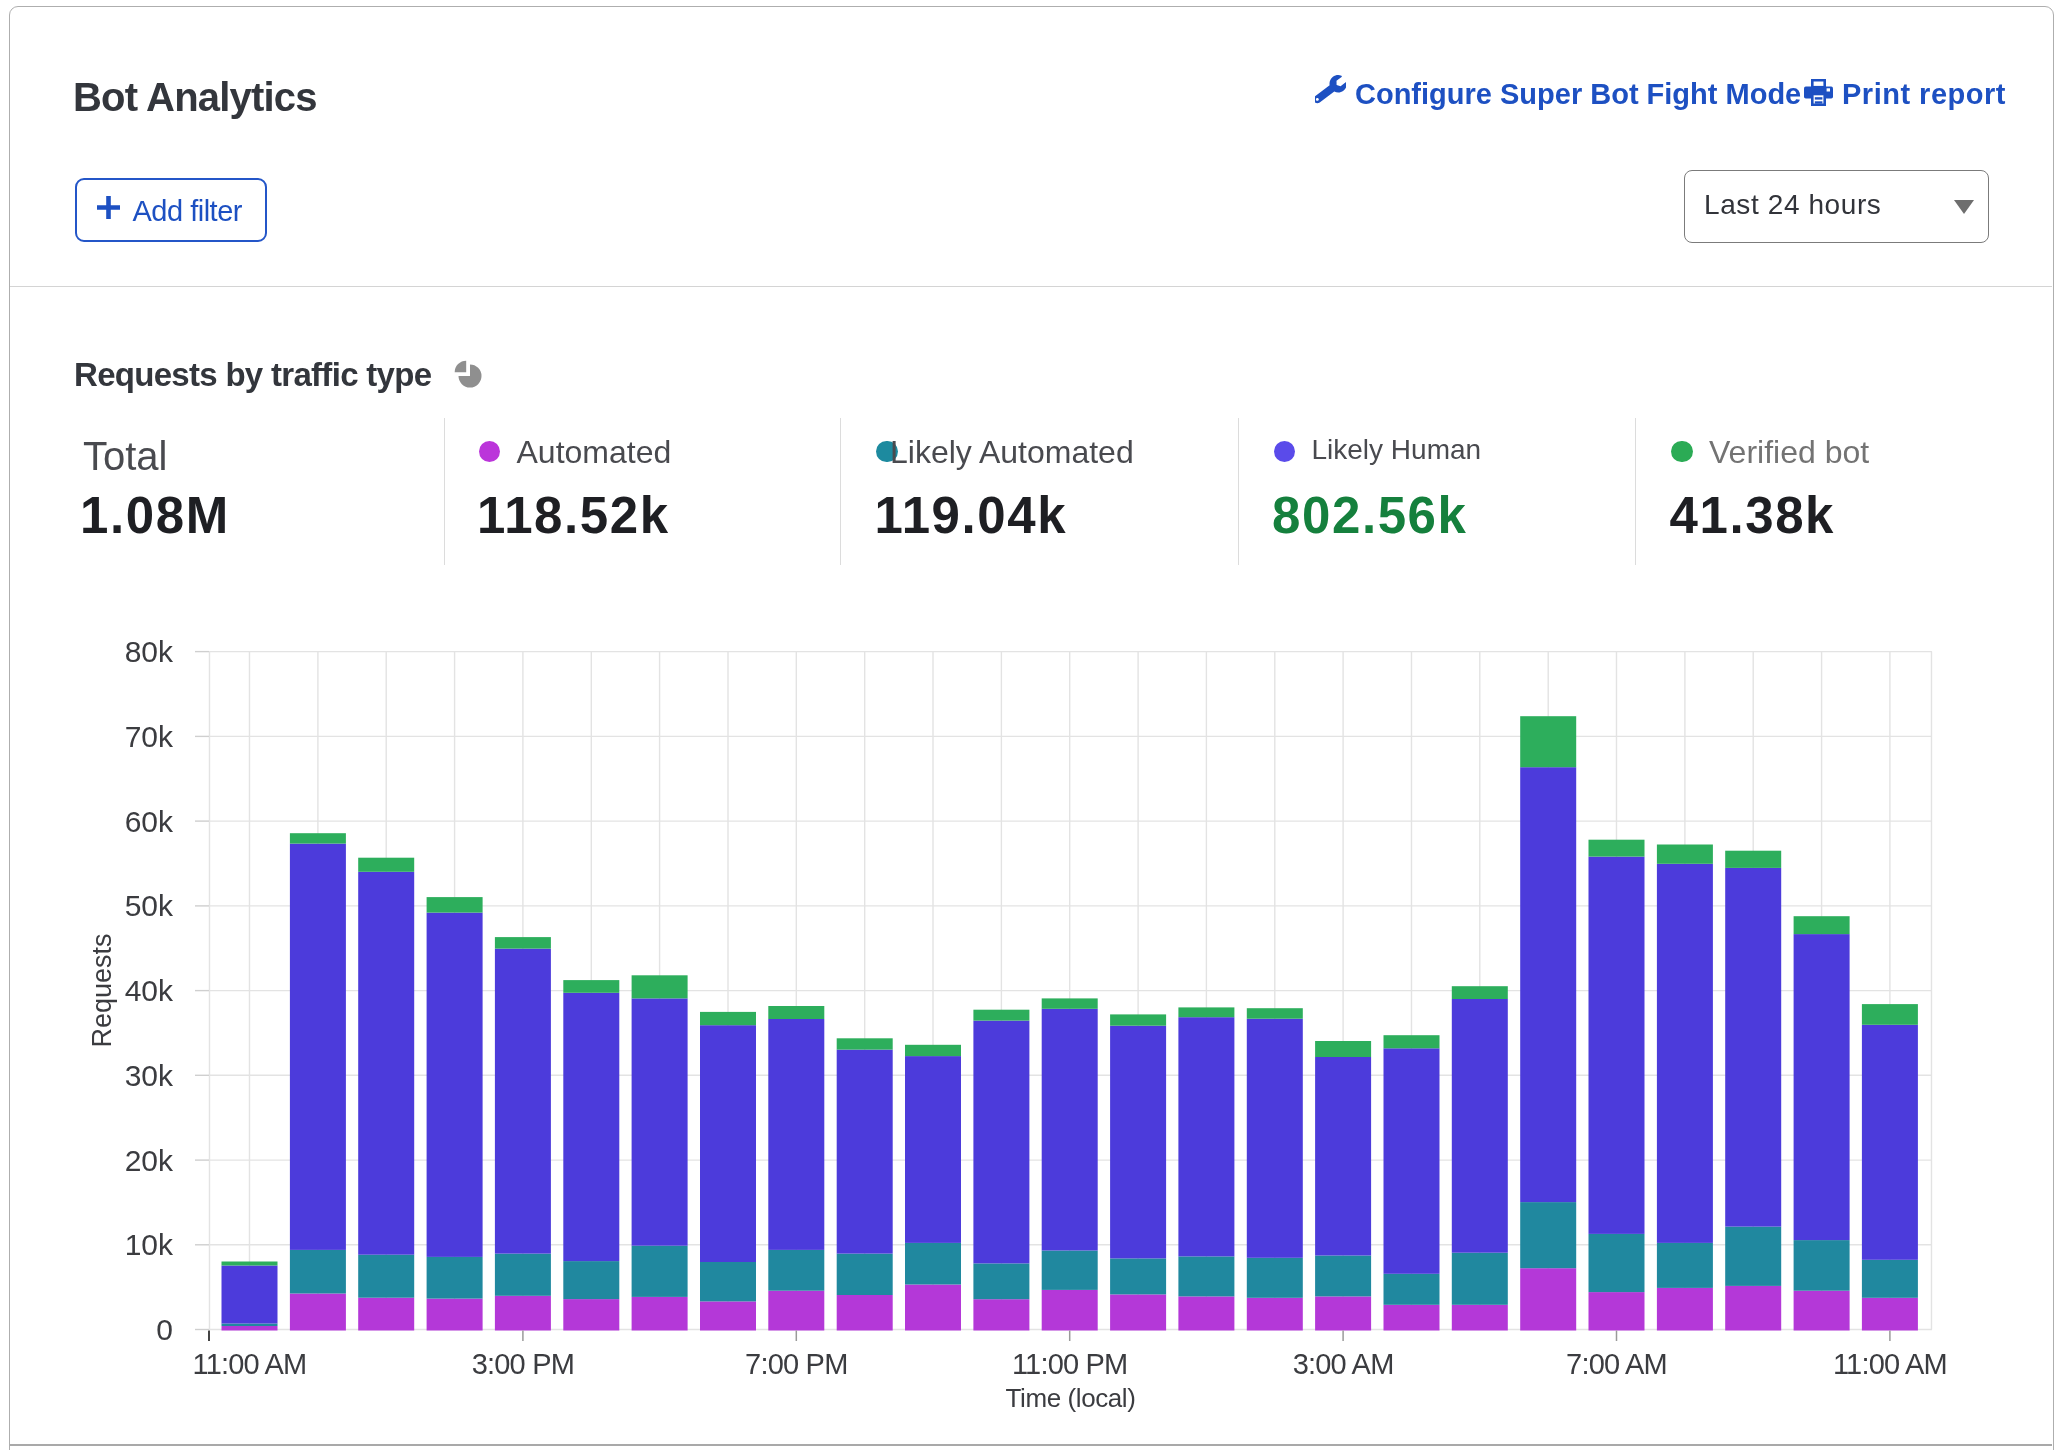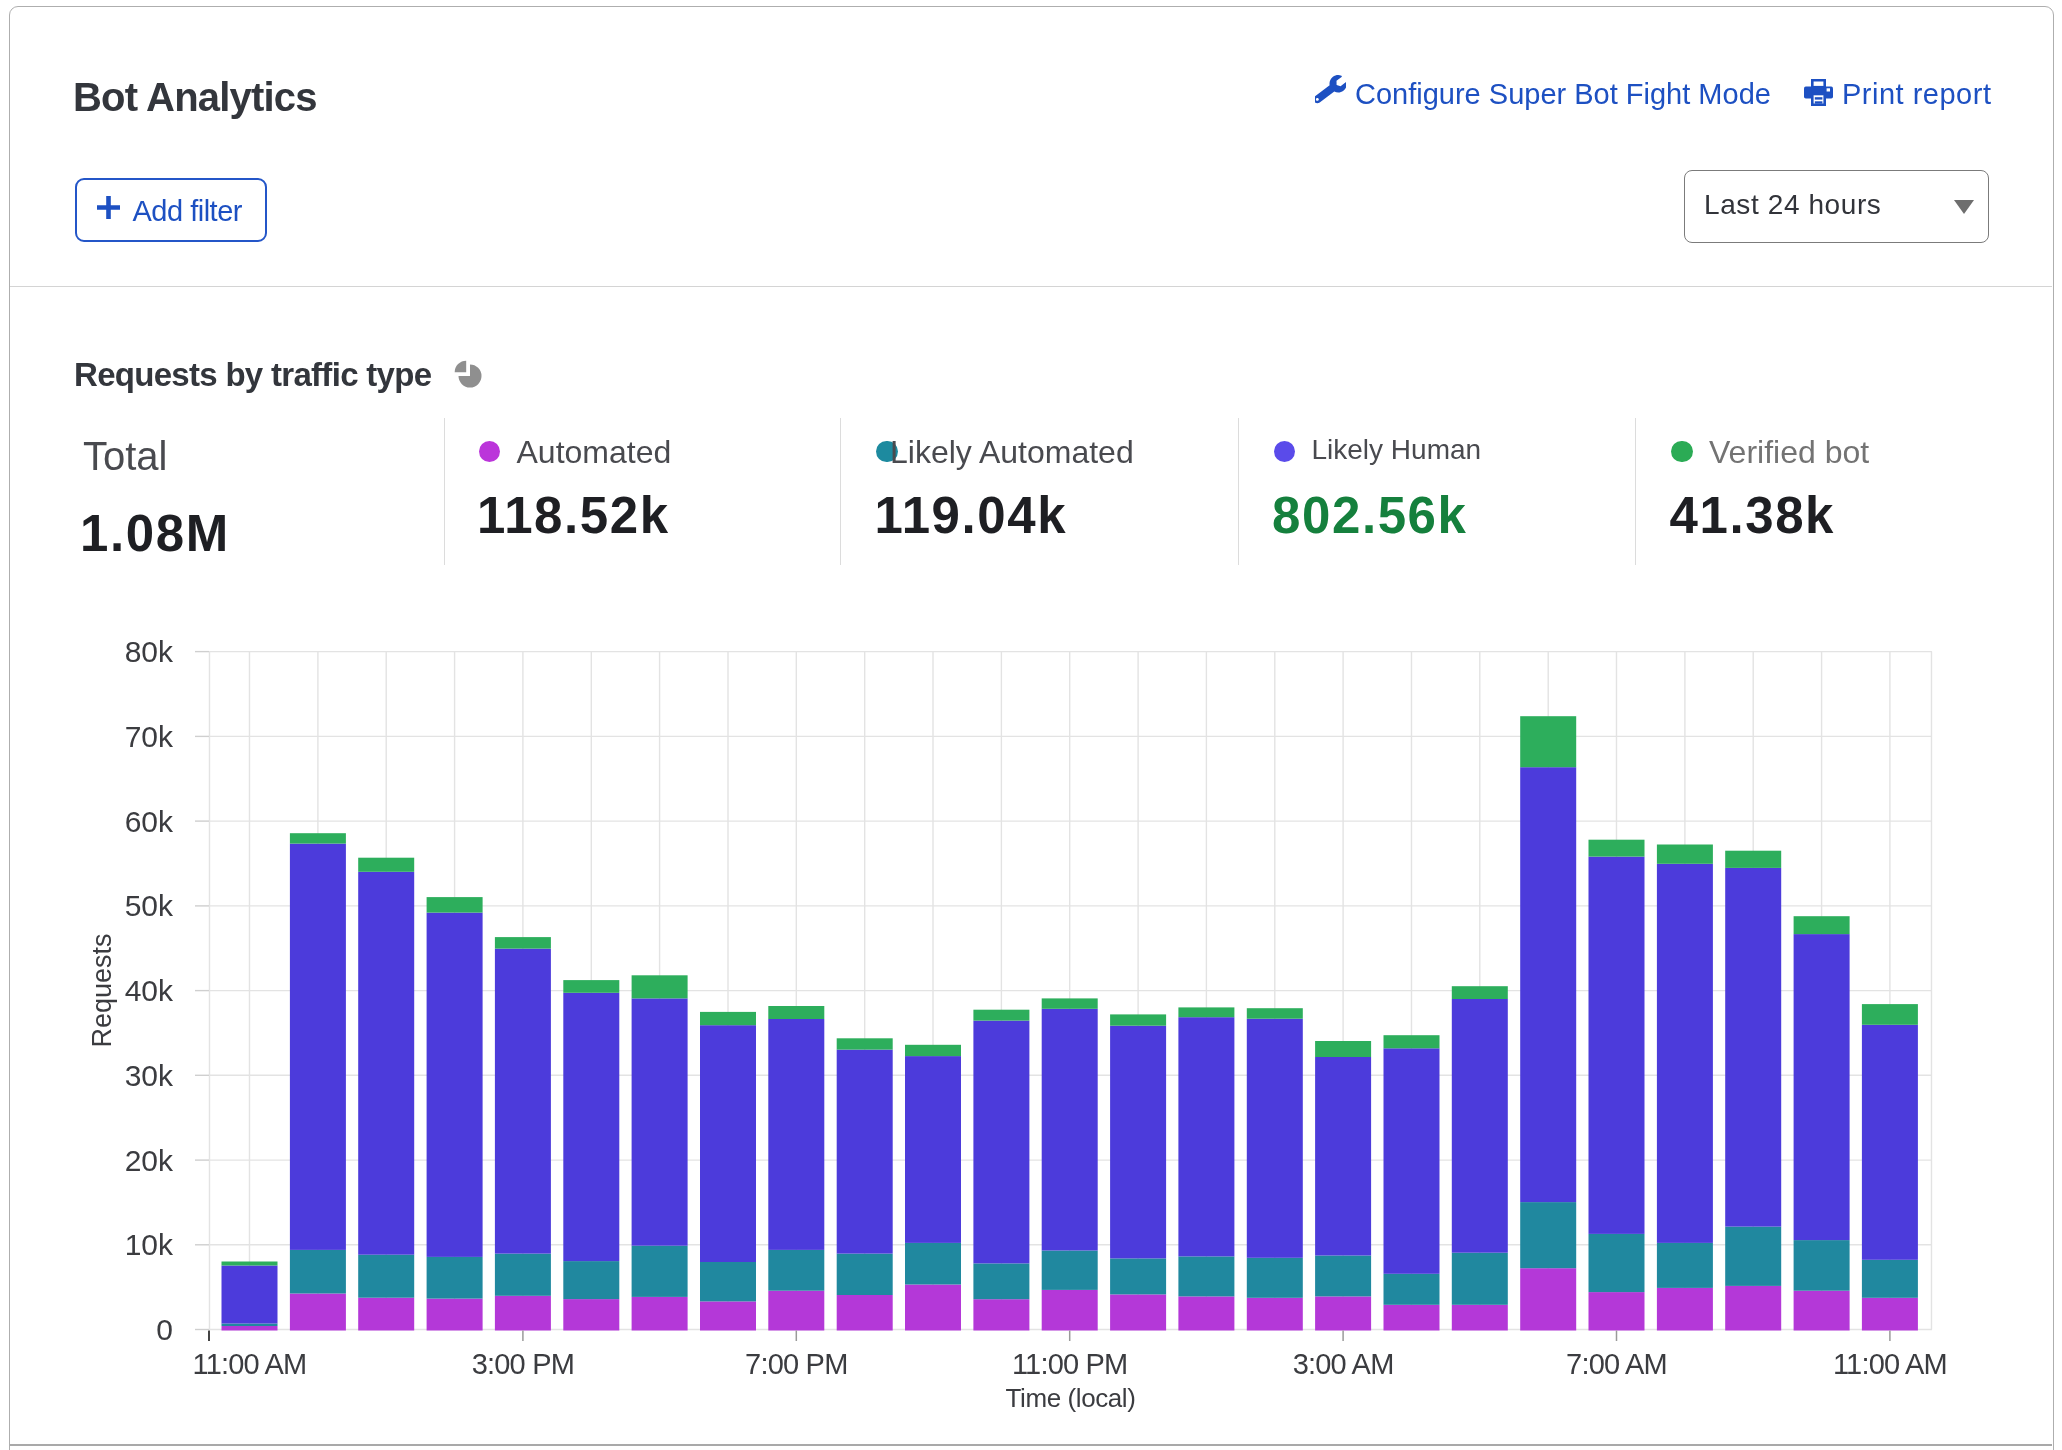--- a/index.html
+++ b/index.html
@@ -1,17 +1,17 @@
 <!DOCTYPE html>
 <html><head><meta charset="utf-8"><title>Bot Analytics</title>
 <style>
 html,body{margin:0;padding:0;background:#ffffff;}
 body{width:2062px;height:1450px;font-family:"Liberation Sans",sans-serif;position:relative;overflow:hidden;}
 .abs{position:absolute;}
-.blue{color:#1d50c2;}
+.blue{color:#1d50c2;font-weight:bold;}
 </style></head>
 <body>
 <div class="abs" style="left:9px;top:6px;width:2044.5px;height:1600px;border:1.4px solid #aeaeae;border-radius:9px;box-sizing:border-box;"></div>
 <div class="abs" style="left:9.7px;top:286px;width:2042px;height:1.4px;background:#d4d4d4;"></div>
 <div class="abs" style="left:9.7px;top:1443.5px;width:2042px;height:2px;background:#a9a9a9;"></div>
 
 <div class="abs" style="left:73px;top:77.1px;font-size:40px;font-weight:700;letter-spacing:-0.8px;color:#33363c;line-height:1;">Bot Analytics</div>
 
 <svg class="abs" style="left:1315px;top:73.5px;" width="31" height="31" viewBox="0 0 512 512">
     <path transform="rotate(8 256 256)" fill="#1d50c2" d="M507.73 109.1c-2.24-9.03-13.54-12.09-20.12-5.51l-74.36 74.36-67.88-11.31-11.31-67.88 74.36-74.36c6.62-6.62 3.43-17.9-5.66-20.16-47.38-11.74-99.55.91-136.58 37.93-39.64 39.64-50.55 97.1-34.05 147.2L18.74 402.76c-24.99 24.99-24.99 65.51 0 90.5 24.99 24.99 65.51 24.99 90.5 0l213.21-213.21c50.12 16.71 107.47 5.68 147.37-34.22 37.07-37.07 49.7-89.32 37.91-136.73zM64 472c-13.25 0-24-10.75-24-24 0-13.26 10.75-24 24-24s24 10.74 24 24c0 13.25-10.75 24-24 24z"></path>
@@ -42,21 +42,21 @@
   <path fill="#8f8f8f" d="M16 17 L16 5.5 A11.5 11.5 0 1 1 4.5 17 Z"></path>
   <path fill="#8f8f8f" d="M12.2 13.2 L12.2 1.7 A11.5 11.5 0 0 0 0.7 13.2 Z"></path>
 </svg>
 
 <div class="abs" style="left:443.5px;top:418px;width:1.4px;height:147px;background:#dcdcdc;"></div>
 <div class="abs" style="left:840px;top:418px;width:1.4px;height:147px;background:#dcdcdc;"></div>
 <div class="abs" style="left:1237.5px;top:418px;width:1.4px;height:147px;background:#dcdcdc;"></div>
 <div class="abs" style="left:1635px;top:418px;width:1.4px;height:147px;background:#dcdcdc;"></div>
 
 <div class="abs" style="left:83px;top:436.4px;font-size:40px;color:#494a4f;line-height:1;">Total</div>
-<div class="abs" style="left:80px;top:489.8px;font-size:51px;font-weight:700;letter-spacing:1.6px;color:#1e1f23;line-height:1;margin-top:18px;">1.08M</div>
+<div class="abs" style="left:80px;top:489.8px;font-size:51px;font-weight:700;letter-spacing:1.6px;color:#1e1f23;line-height:1;">1.08M</div>
 <div class="abs" style="left:478.9px;top:440.8px;width:21.5px;height:21.5px;border-radius:50%;background:#bb35da;"></div>
 <div class="abs" style="left:516.5px;top:436.4px;font-size:32px;color:#494a4f;line-height:1;">Automated</div>
 <div class="abs" style="left:477px;top:489.8px;font-size:51px;font-weight:700;letter-spacing:1.6px;color:#1e1f23;line-height:1;">118.52k</div>
 <div class="abs" style="left:876.2px;top:440.8px;width:21.5px;height:21.5px;border-radius:50%;background:#1d8a9f;"></div>
 <div class="abs" style="left:890px;top:436.4px;font-size:32px;color:#494a4f;line-height:1;">Likely Automated</div>
 <div class="abs" style="left:874.5px;top:489.8px;font-size:51px;font-weight:700;letter-spacing:1.6px;color:#1e1f23;line-height:1;">119.04k</div>
 <div class="abs" style="left:1273.7px;top:440.8px;width:21.5px;height:21.5px;border-radius:50%;background:#5a4bea;"></div>
 <div class="abs" style="left:1311.5px;top:436.4px;font-size:28px;color:#494a4f;line-height:1;">Likely Human</div>
 <div class="abs" style="left:1272px;top:489.8px;font-size:51px;font-weight:700;letter-spacing:1.6px;color:#15803d;line-height:1;">802.56k</div>
 <div class="abs" style="left:1671.0px;top:440.8px;width:21.5px;height:21.5px;border-radius:50%;background:#2bab55;"></div>

